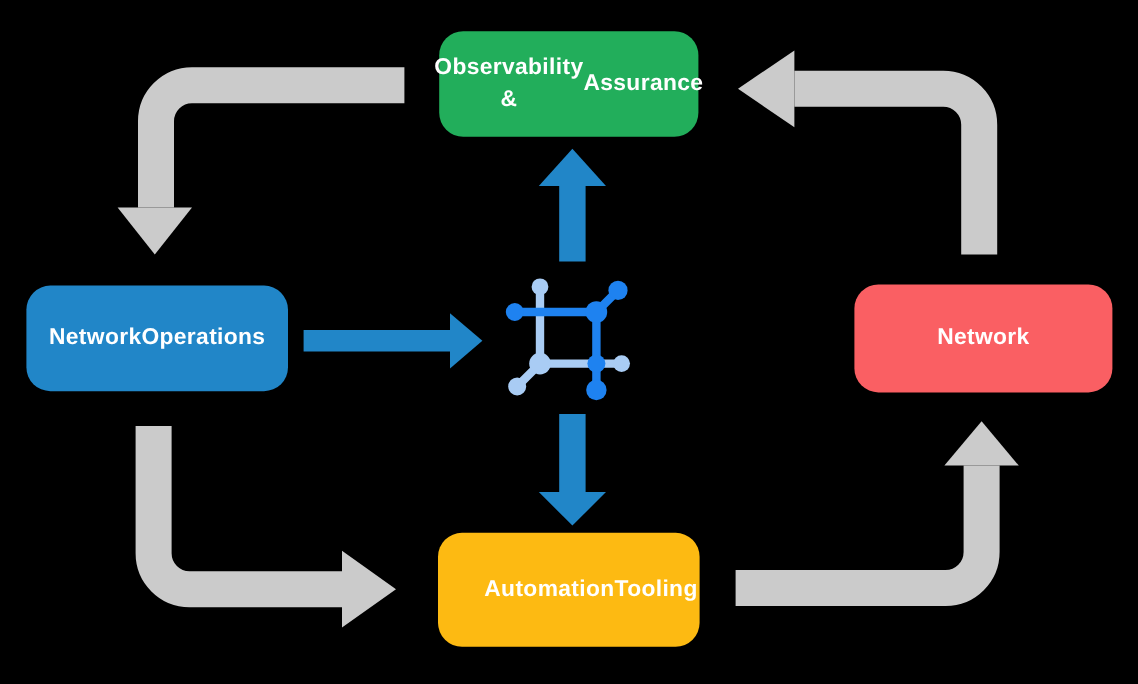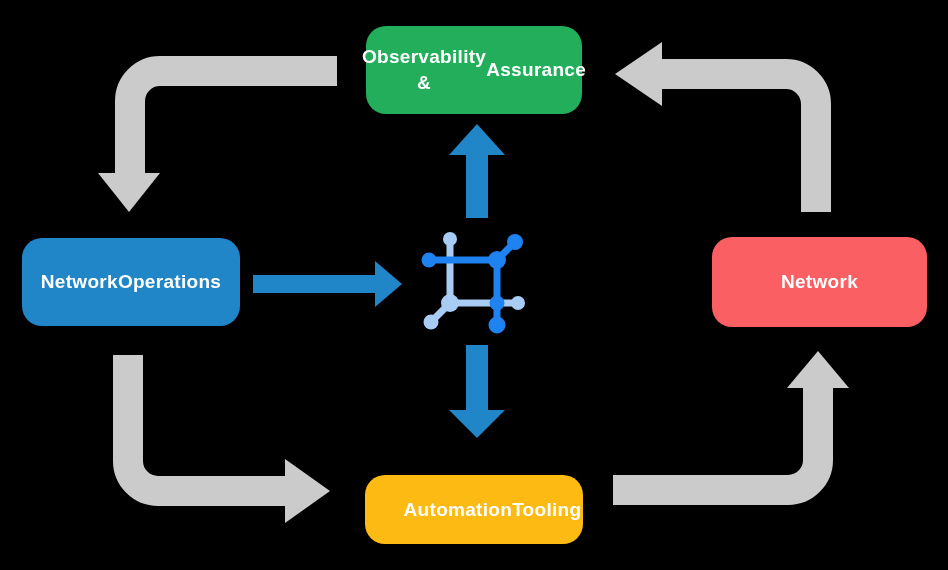--- a/index.html
+++ b/index.html
@@ -24,21 +24,21 @@
   .bline{fill:none;stroke:var(--arrow-blue);}
   .bhead{fill:var(--arrow-blue);}
   .node{
     position:absolute;display:flex;flex-direction:row;align-items:center;justify-content:center;
     border-radius:20px;color:var(--text);font-size:19px;font-weight:700;letter-spacing:.3px;
     line-height:1.35;text-align:center;
   }
   .node-observability{left:366px;top:26px;width:216px;height:88px;background:var(--box-green);}
   .node-operations{left:22px;top:238px;width:218px;height:88px;background:var(--box-blue);}
   .node-infrastructure{left:712px;top:237px;width:215px;height:90px;background:var(--box-red);}
-  .node-automation{left:365px;top:475px;width:218px;height:69px;background:var(--box-yellow);padding-left:37px;}
+  .node-automation{left:365px;top:444px;width:218px;height:95px;background:var(--box-yellow);padding-left:37px;}
   .center-icon{position:absolute;left:413px;top:226px;width:118px;height:114px;}
   .ic-light{stroke:var(--icon-light-blue);}
   .ic-light-f{fill:var(--icon-light-blue);}
   .ic-dark{stroke:var(--icon-dark-blue);}
   .ic-dark-f{fill:var(--icon-dark-blue);}
 </style>
 </head>
 <body>
 
 <div class="stage">

